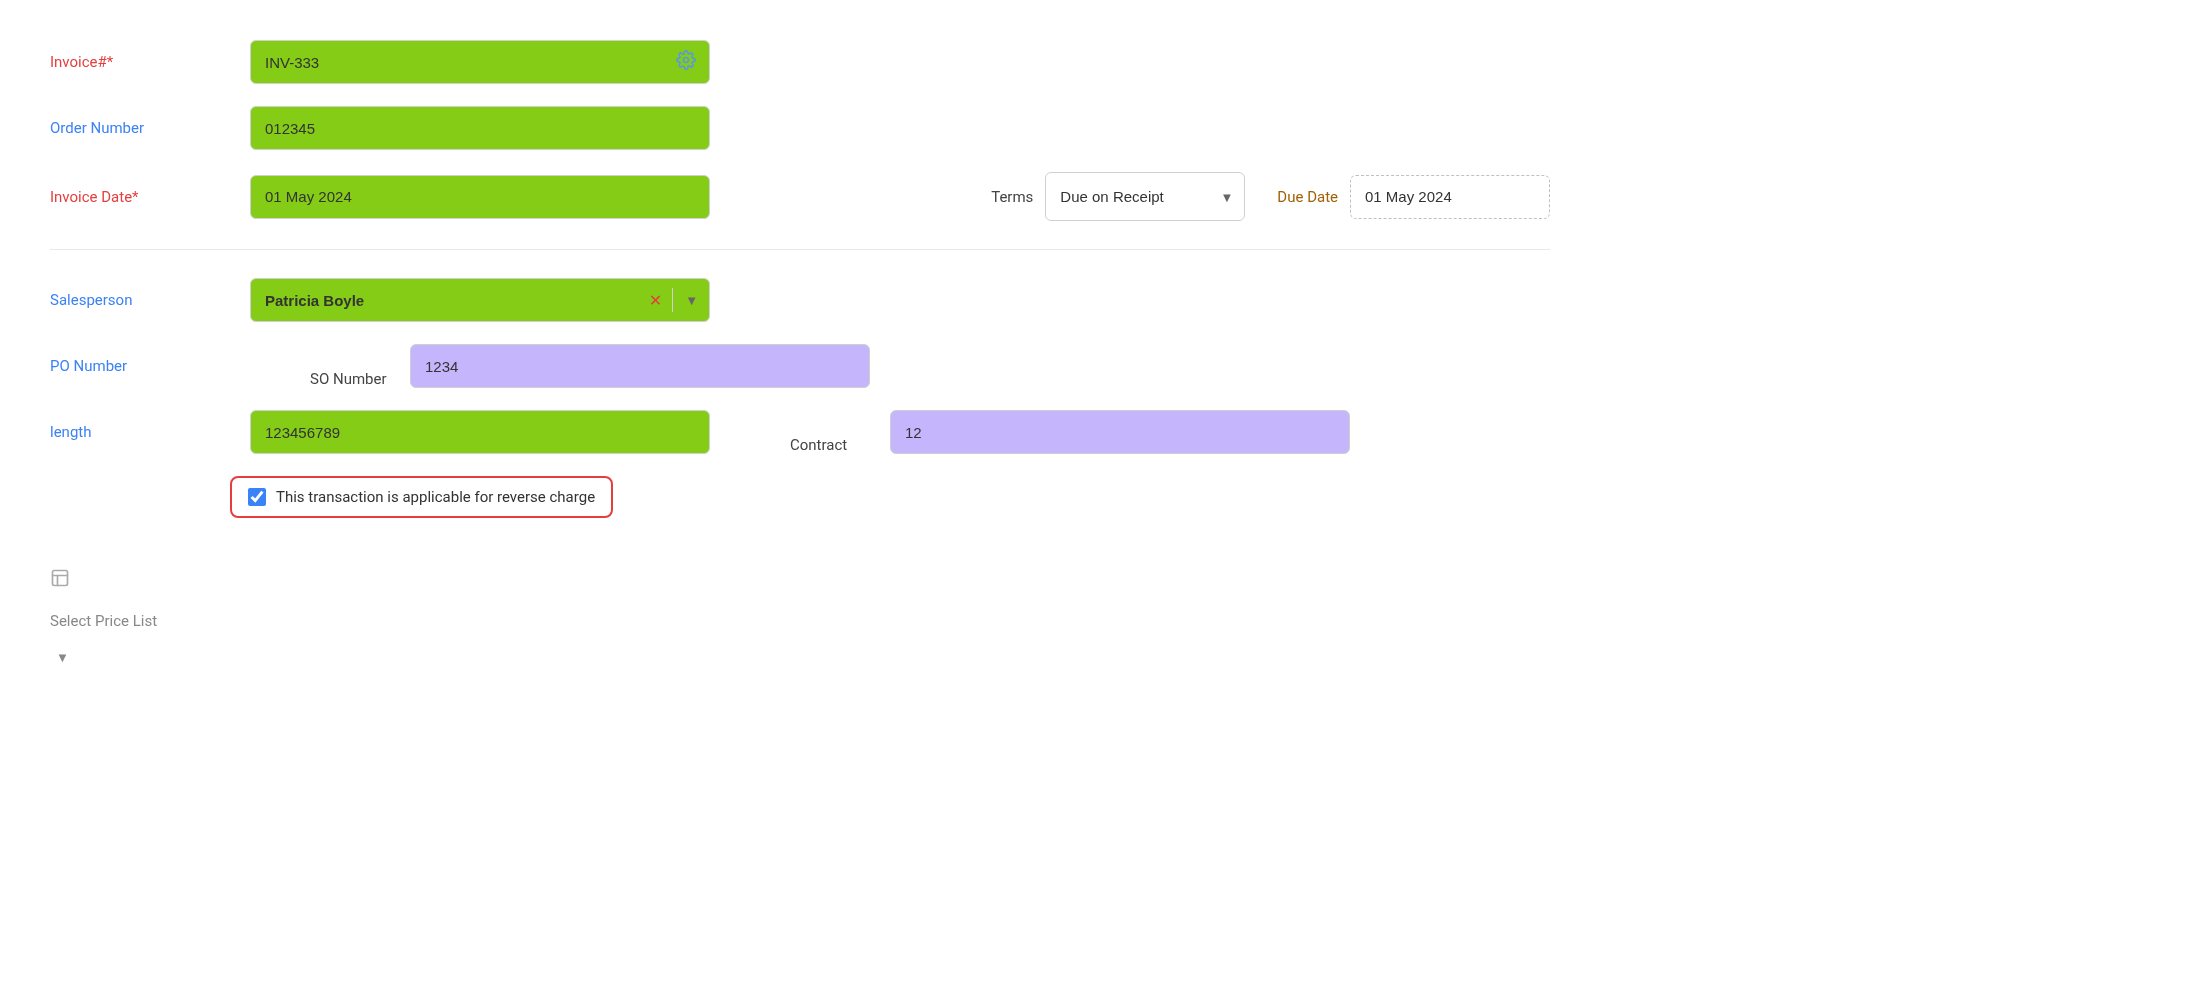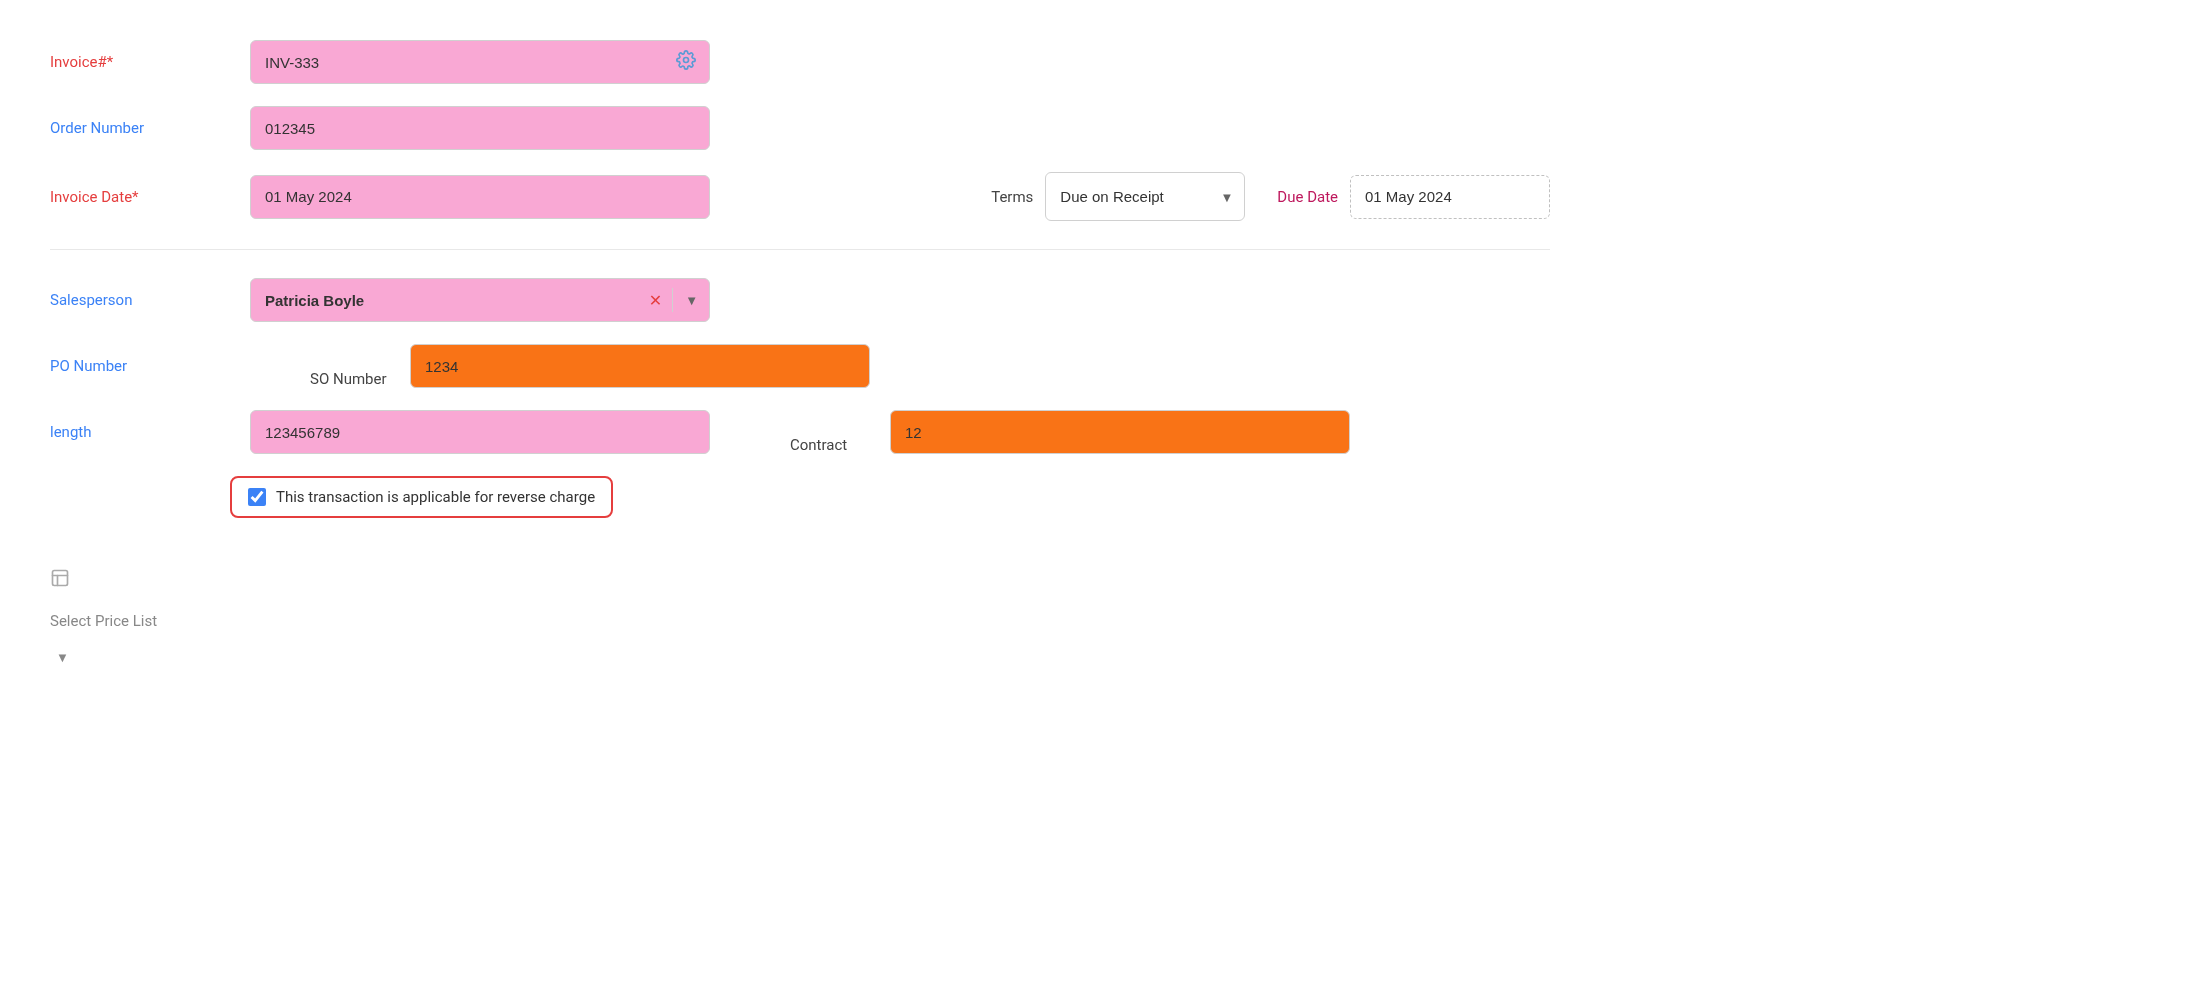--- a/index.html
+++ b/index.html
@@ -37,21 +37,21 @@
     .form-label.required {
       color: #e53e3e;
     }
 
     .form-input {
       border: 1px solid #d0d0d0;
       border-radius: 6px;
       padding: 10px 14px;
       font-size: 15px;
       color: #333;
-      background: #f9a8d4;
+      background: #84cc16;
       outline: none;
       width: 460px;
       height: 44px;
     }
 
     .input-with-icon {
       position: relative;
       width: 460px;
     }
 
@@ -113,21 +113,21 @@
       right: 12px;
       top: 50%;
       transform: translateY(-50%);
       pointer-events: none;
       color: #666;
       font-size: 13px;
     }
 
     .due-date-label {
       font-size: 15px;
-      color: #be185d;
+      color: #a16207;
       flex-shrink: 0;
       margin-left: 20px;
     }
 
     .due-date-input {
       border: 1.5px dashed #c0c0c0;
       border-radius: 6px;
       padding: 10px 14px;
       font-size: 15px;
       color: #333;
@@ -196,21 +196,21 @@
       flex-shrink: 0;
       min-width: 100px;
     }
 
     .right-input {
       border: 1px solid #d0d0d0;
       border-radius: 6px;
       padding: 10px 14px;
       font-size: 15px;
       color: #333;
-      background: #f97316;
+      background: #c4b5fd;
       outline: none;
       width: 460px;
       height: 44px;
     }
 
     .checkbox-row {
       display: flex;
       align-items: center;
       gap: 12px;
       margin-top: 10px;

